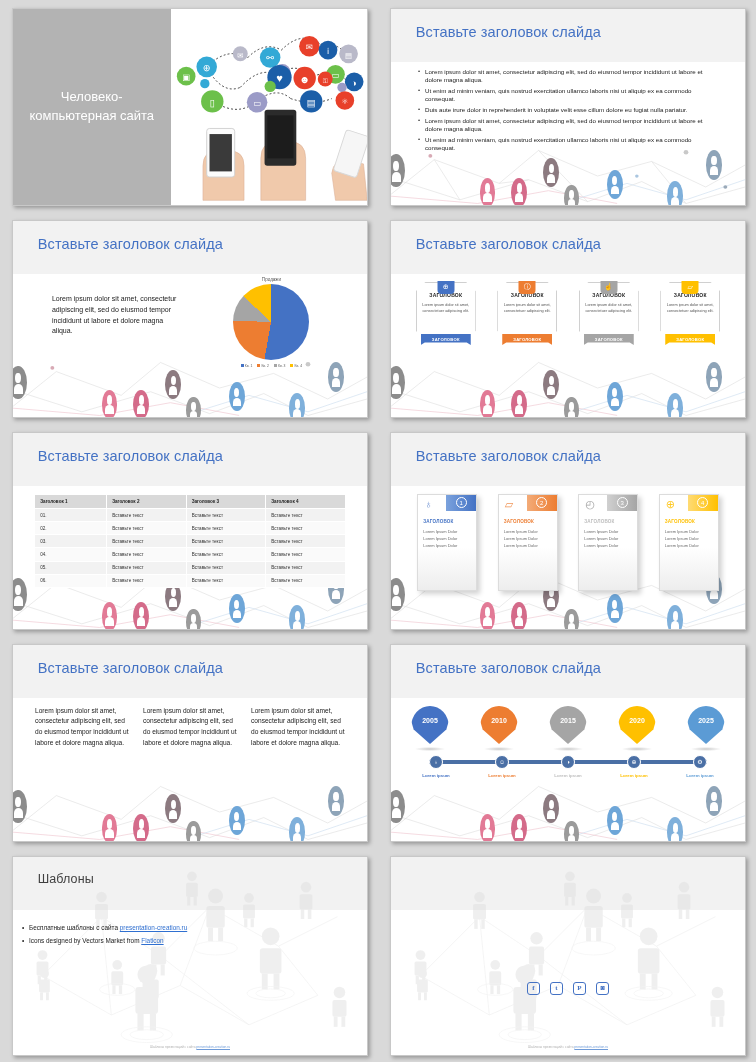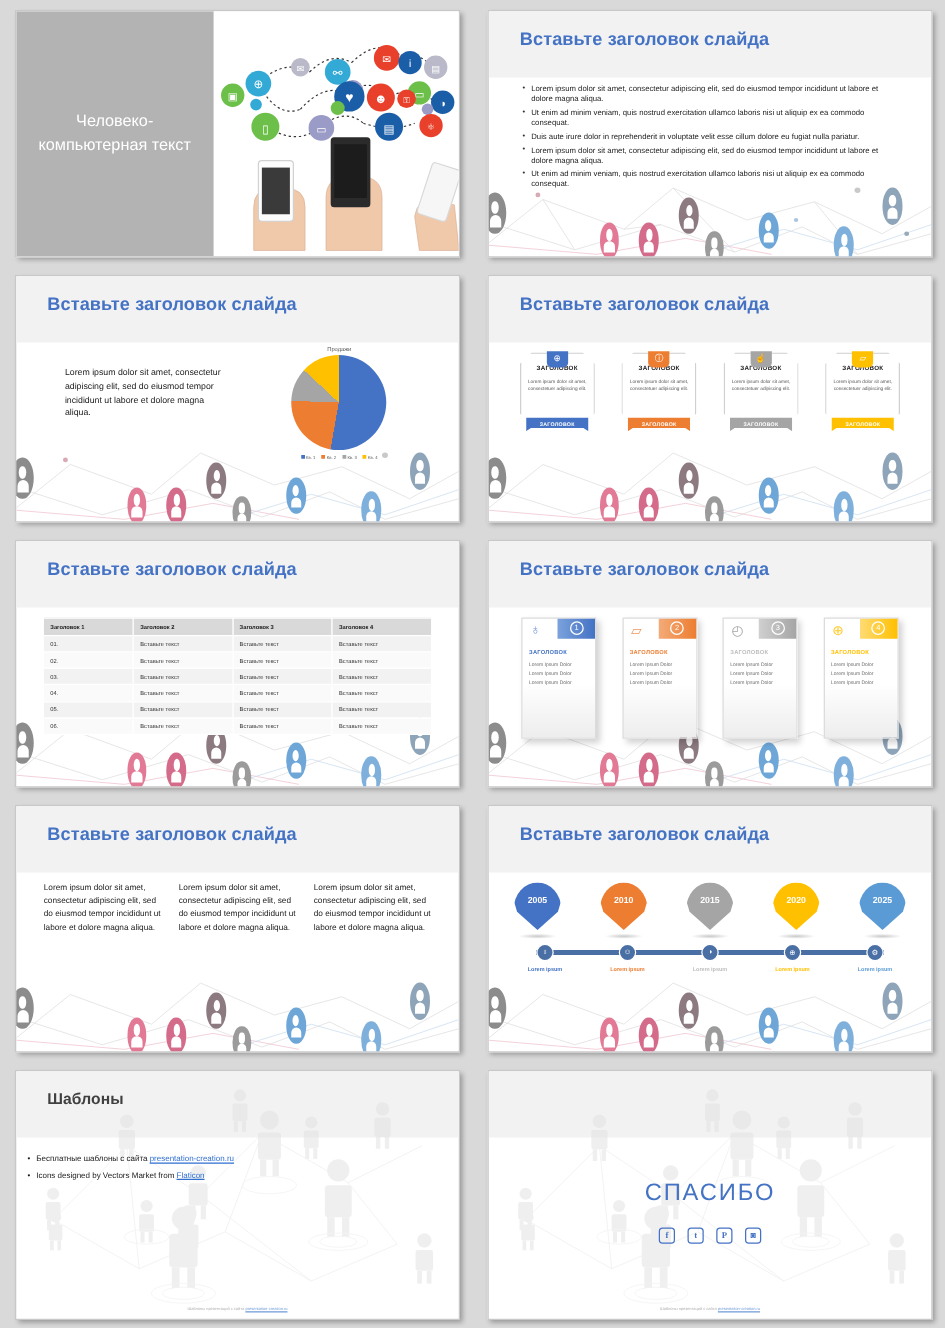--- a/index.html
+++ b/index.html
@@ -29,21 +29,21 @@
   }
   .t-title {
     color:#fff; font-size:13px; text-align:center; line-height:1.45;
     padding:0 8px; font-weight:400;
   }
   .t-right { position:absolute; right:0; top:0; width:55.5%; height:100%; background:#fff; }
   
   .band { position:absolute; left:0; top:0; width:100%; height:27%; background:#f2f2f2; }
   .s-title {
     position:absolute; left:7%; top:7.5%;
-    color:#4472c4; font-size:14.5px; font-weight:700; letter-spacing:.1px;
+    color:#4472c4; font-size:14.5px; font-weight:400; letter-spacing:.1px;
   }
   .s-title.sm { font-size:12.5px; color:#404040; }
   .body-area { position:absolute; left:0; top:27%; width:100%; bottom:0; }
   
   .netbg { position:absolute; left:0; bottom:0; width:100%; height:42%; pointer-events:none; }
   .netbg svg { width:100%; height:100%; display:block; }
   .avatar {
     position:absolute; border-radius:50%;
     display:flex; align-items:center; justify-content:center;
   }
@@ -180,21 +180,21 @@
   .people { position:absolute; inset:0; pointer-events:none; opacity:.5; }
 </style>
 </head>
 <body>
 
 <div class="grid">
 
   <div class="cell">
     <div class="slide">
       <div class="t-left">
-        <div class="t-title">Человеко-компьютерная текст</div>
+        <div class="t-title">Человеко-компьютерная сайта</div>
       </div>
       <div class="t-right">
         <svg viewBox="0 0 210 210" width="100%" height="100%">
           <g stroke="#333" stroke-width="1" stroke-dasharray="2,2.4" fill="none">
             <path d="M38,62 Q60,40 82,52"></path>
               <path d="M82,52 Q100,34 118,44"></path>
             <path d="M118,44 Q140,22 160,38"></path>
               <path d="M160,38 Q178,34 190,52"></path>
             <path d="M38,62 Q54,92 74,84"></path>
               <path d="M74,84 Q94,62 112,70"></path>
@@ -911,21 +911,20 @@
           <g stroke="#e8e8e8" stroke-width=".7" fill="none">
             <ellipse cx="136" cy="180" rx="26" ry="8"></ellipse>
               <ellipse cx="136" cy="180" rx="17" ry="5"></ellipse>
             <ellipse cx="262" cy="138" rx="24" ry="7"></ellipse>
               <ellipse cx="262" cy="138" rx="15" ry="4.5"></ellipse>
             <ellipse cx="106" cy="134" rx="18" ry="6"></ellipse>
             <ellipse cx="206" cy="92" rx="22" ry="7"></ellipse>
           </g>
         </svg>
       </div>
-      <div class="thanks">СПАСИБО</div>
       <div class="socials">
         <div class="soc">f</div>
         <div class="soc">t</div>
         <div class="soc">P</div>
         <div class="soc">◙</div>
       </div>
       <div class="footer">
         <span>Шаблоны презентаций с сайта </span><a href="#">presentation-creation.ru</a>
       </div>
     </div>

